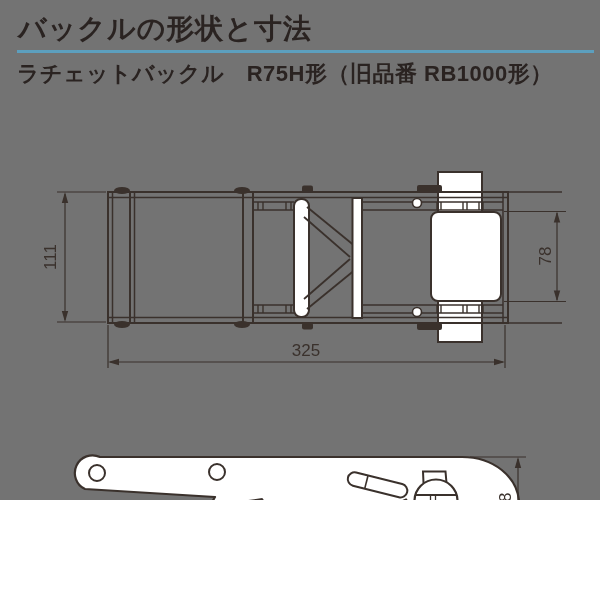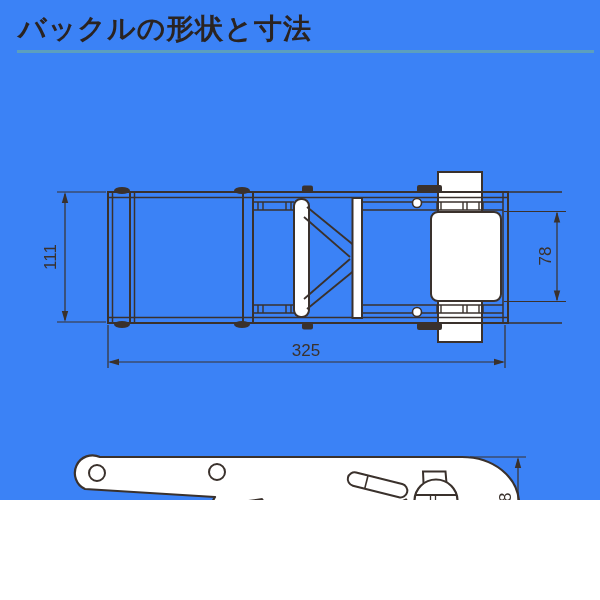--- a/index.html
+++ b/index.html
@@ -1,36 +1,37 @@
 <!DOCTYPE html>
 <html><head>
 <meta charset="utf-8">
 <style>
   html,body{margin:0;padding:0;background:#ffffff;}
-  #page{position:relative;width:600px;height:500px;background:#3b82f6;overflow:hidden;
+  #page{position:relative;width:600px;height:500px;background:#737373;overflow:hidden;
         font-family:"Liberation Sans","DejaVu Sans",sans-serif;}
   .title{position:absolute;left:18px;top:10px;font-size:28px;font-weight:800;
          color:#2A2321;letter-spacing:1px;white-space:nowrap;}
   .rule{position:absolute;left:17px;top:50px;width:577px;height:3px;background:#5C9FBE;}
   .subtitle{position:absolute;left:17px;top:59px;font-size:22px;font-weight:700;
             color:#2A2321;letter-spacing:0.5px;white-space:nowrap;}
   svg{position:absolute;left:0;top:0;}
   .ln{stroke:#3A312C;fill:none;}
   .wh{fill:#ffffff;stroke:#3A312C;}
   .dk{fill:#3A312C;stroke:none;}
   .dim{stroke:#3A312C;stroke-width:1.2;fill:none;}
   .dimtxt{fill:#3A312C;font-size:17px;font-family:"Liberation Sans","DejaVu Sans",sans-serif;}
 </style>
 </head>
 <body>
 
 <div id="page">
 
   <div class="title">バックルの形状と寸法</div>
   <div class="rule"></div>
+  <div class="subtitle">ラチェットバックル　R75H形（旧品番 RB1000形）</div>
 
   <svg width="600" height="600" viewBox="0 0 600 600">
 
     <g>
 
       <rect class="wh" x="438" y="172" width="44" height="170" stroke-width="2"></rect>
 
       <g>
         <rect class="ln" x="108" y="192" width="400" height="131" stroke-width="2"></rect>
         <line class="ln" x1="108" y1="197.5" x2="508" y2="197.5" stroke-width="1.5"></line>

